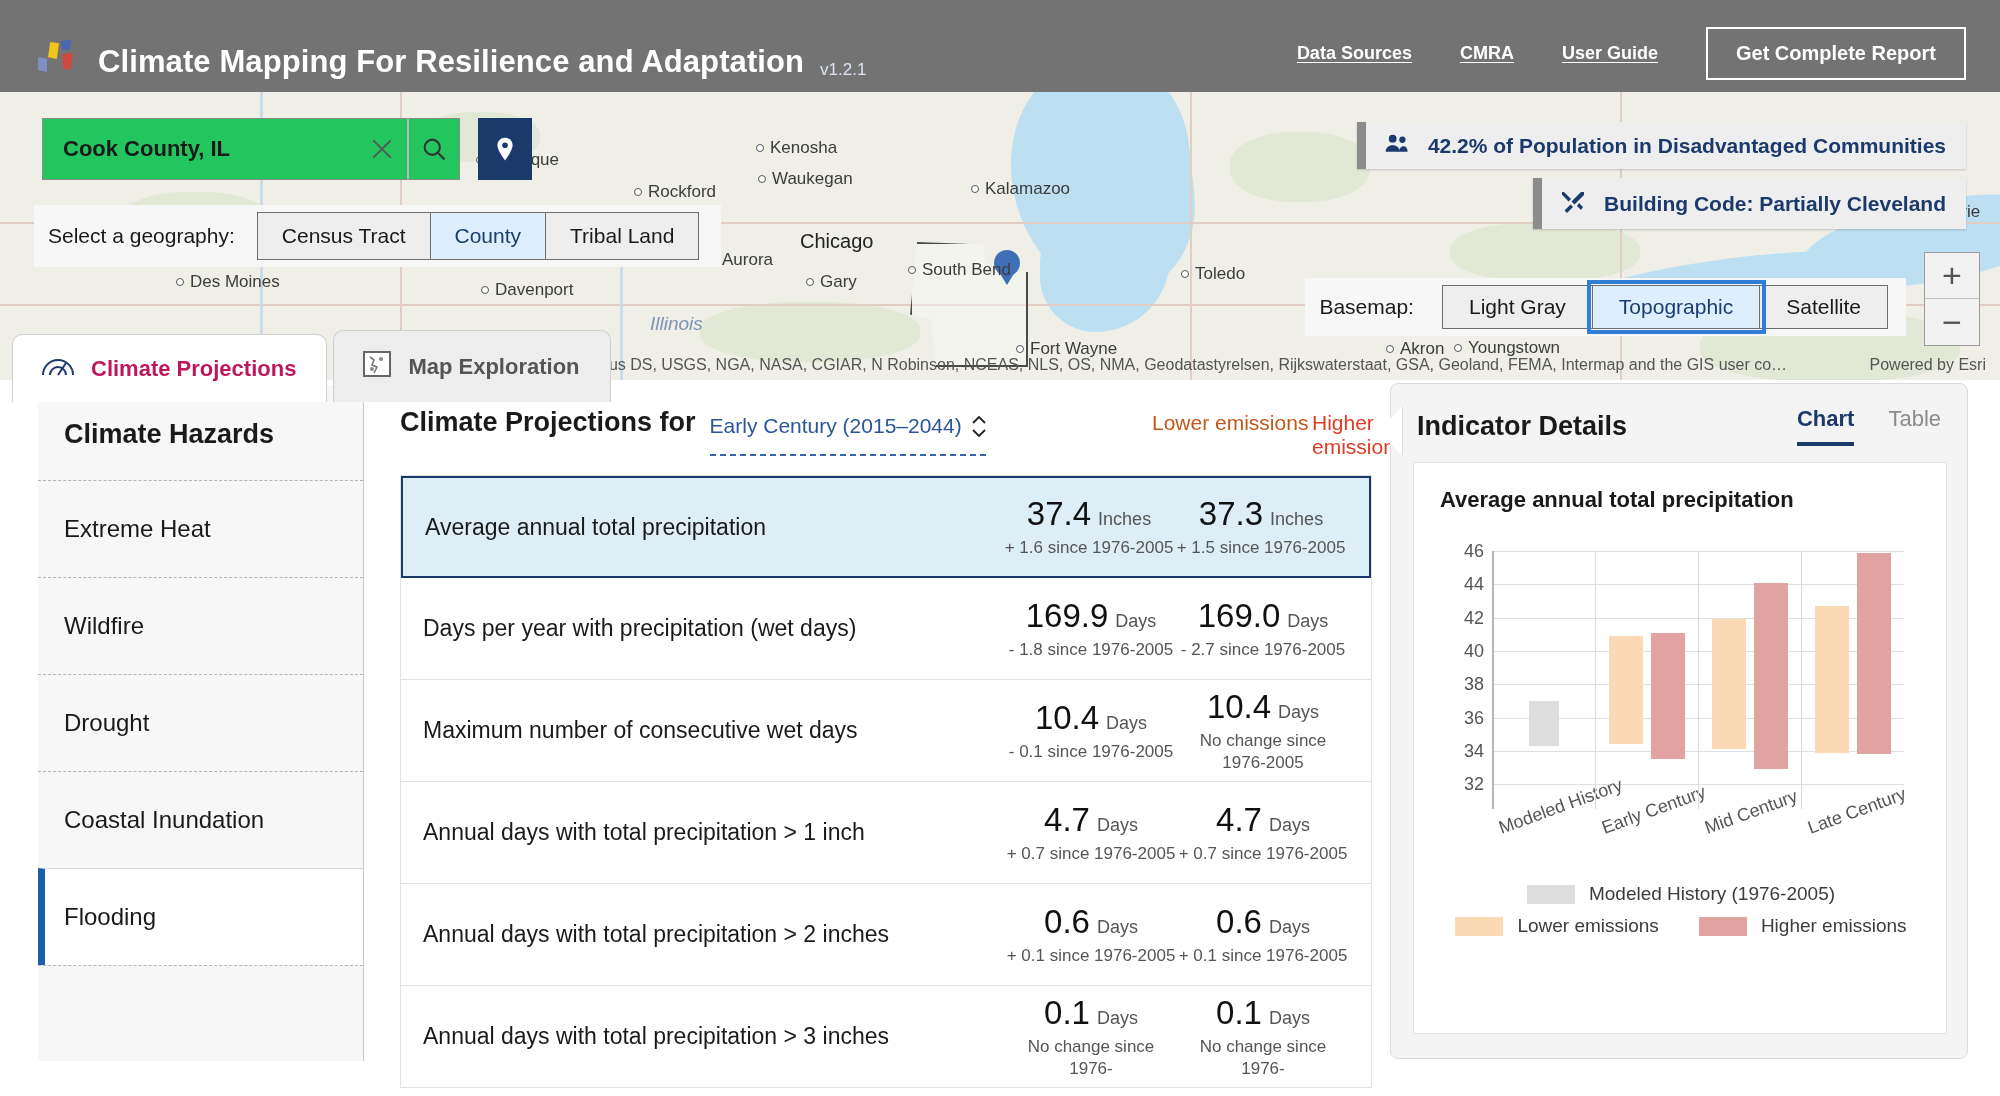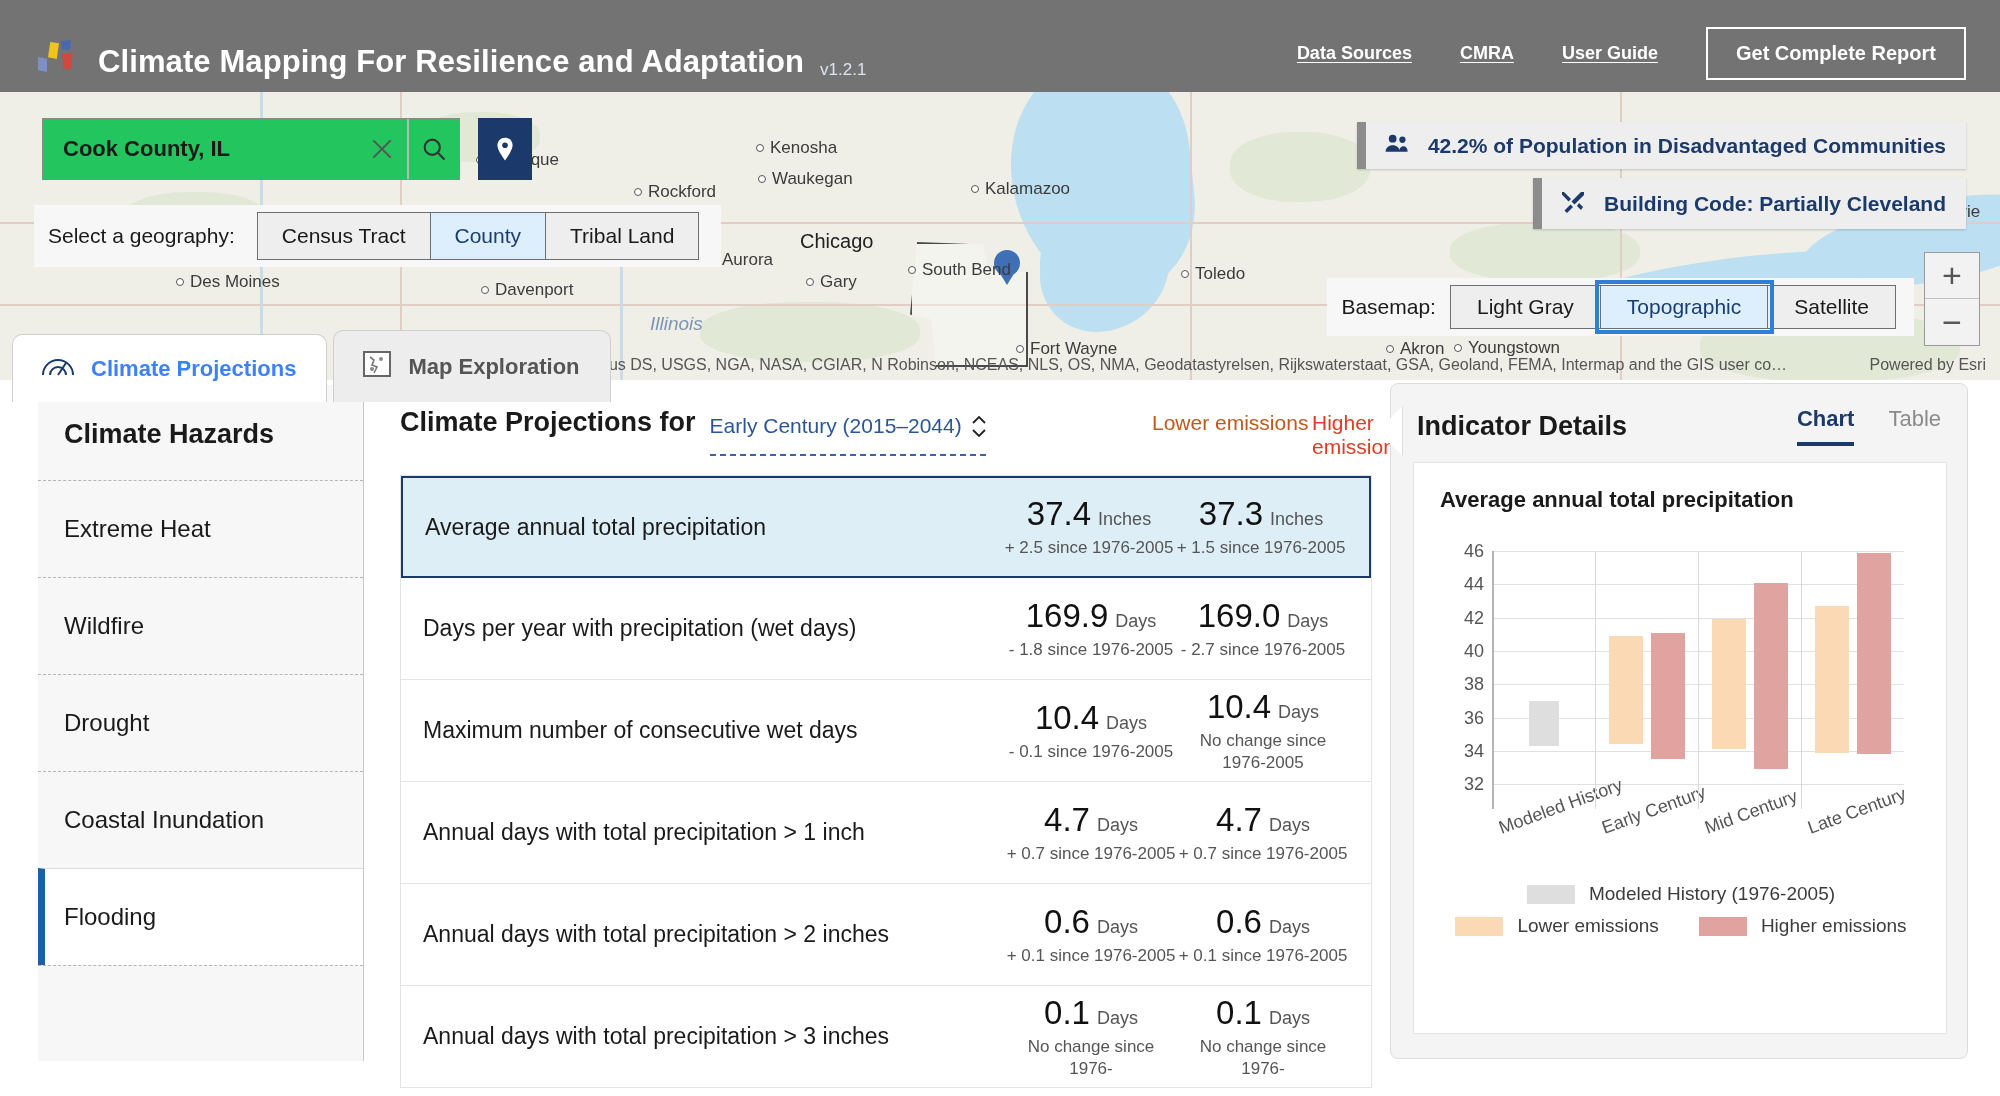--- a/index.html
+++ b/index.html
@@ -106,22 +106,22 @@
   .badge {
     position: absolute; background: #eeeeee; border-left: 9px solid #8c8c8c;
     display: flex; align-items: center; gap: 18px; padding: 11px 20px 11px 18px;
     color: #1b3a6b; font-size: 21px; font-weight: 700; white-space: nowrap;
     box-shadow: 0 1px 2px rgba(0,0,0,.18);
   }
   .badge.b1 { right: 34px; top: 122px; }
   .badge.b2 { right: 34px; top: 178px; }
 
   .basemap-row {
-    position: absolute; right: 86px; top: 278px; height: 58px; background: #f7f7f7;
-    display: flex; align-items: center; padding: 0 18px 0 14px; gap: 14px;
+    position: absolute; right: 94px; top: 278px; height: 58px; background: #f7f7f7;
+    display: flex; align-items: center; padding: 0 18px 0 14px; gap: 28px;
   }
   .basemap-label { font-size: 21px; color: #1a1a1a; }
   .seg2 { display: flex; border: 1.5px solid #6f6f6f; position: relative; }
   .seg2 div {
     padding: 9px 26px; font-size: 21px; color: #1a1a1a; background: #eeeeee;
     border-right: 1.5px solid #6f6f6f; cursor: pointer; white-space: nowrap;
   }
   .seg2 div:last-child { border-right: none; }
   .seg2 div.active { background: #ddeefc; color: #1a3e72; outline: 4px solid #2f7fd6;
                      outline-offset: 2px; position: relative; z-index: 2; }
@@ -133,21 +133,21 @@
                   font-size: 34px; color: #555; cursor: pointer; }
   .zoom-ctl div:first-child { border-bottom: 1.5px solid #c4c4c4; }
 
   
   .tabs { position: absolute; left: 12px; top: 330px; display: flex; align-items: flex-end; z-index: 6; }
   .tab {
     display: flex; align-items: center; gap: 16px; padding: 19px 30px 18px 28px;
     font-size: 22px; font-weight: 700; cursor: pointer;
     border-radius: 10px 10px 0 0; border: 1.5px solid #cfcfcf; border-bottom: none;
   }
-  .tab.active { background: #fff; color: #3b82f6; }
+  .tab.active { background: #fff; color: #be185d; }
   .tab.inactive { background: #ededed; color: #555; margin-left: 6px; }
 
   
   .body-wrap { position: absolute; left: 0; top: 385px; width: 2000px; height: 711px; background:#fff; }
 
   .hazards {
     position: absolute; left: 38px; top: 0; width: 326px; background: #f7f7f7;
     border-right: 1.5px solid #c9c9c9; height: 676px;
   }
   .hazards h2 { font-size: 27px; font-weight: 700; color: #1a1a1a; padding: 34px 0 30px 26px; }
@@ -436,21 +436,21 @@
           </span>
         </span>
         <span class="col-lower">Lower emissions</span>
         <span class="col-higher">Higher emissions</span>
       </div>
       <div class="rows" id="proj-rows">
           <div class="row selected">
             <div class="row-label">Average annual total precipitation</div>
             <div class="cell">
               <div><span class="v">37.4</span><span class="u">Inches</span></div>
-              <div class="d">+ 2.5 since 1976-2005</div>
+              <div class="d">+ 1.6 since 1976-2005</div>
             </div>
             <div class="cell">
               <div><span class="v">37.3</span><span class="u">Inches</span></div>
               <div class="d">+ 1.5 since 1976-2005</div>
             </div>
           </div>
           <div class="row">
             <div class="row-label">Days per year with precipitation (wet days)</div>
             <div class="cell">
               <div><span class="v">169.9</span><span class="u">Days</span></div>

